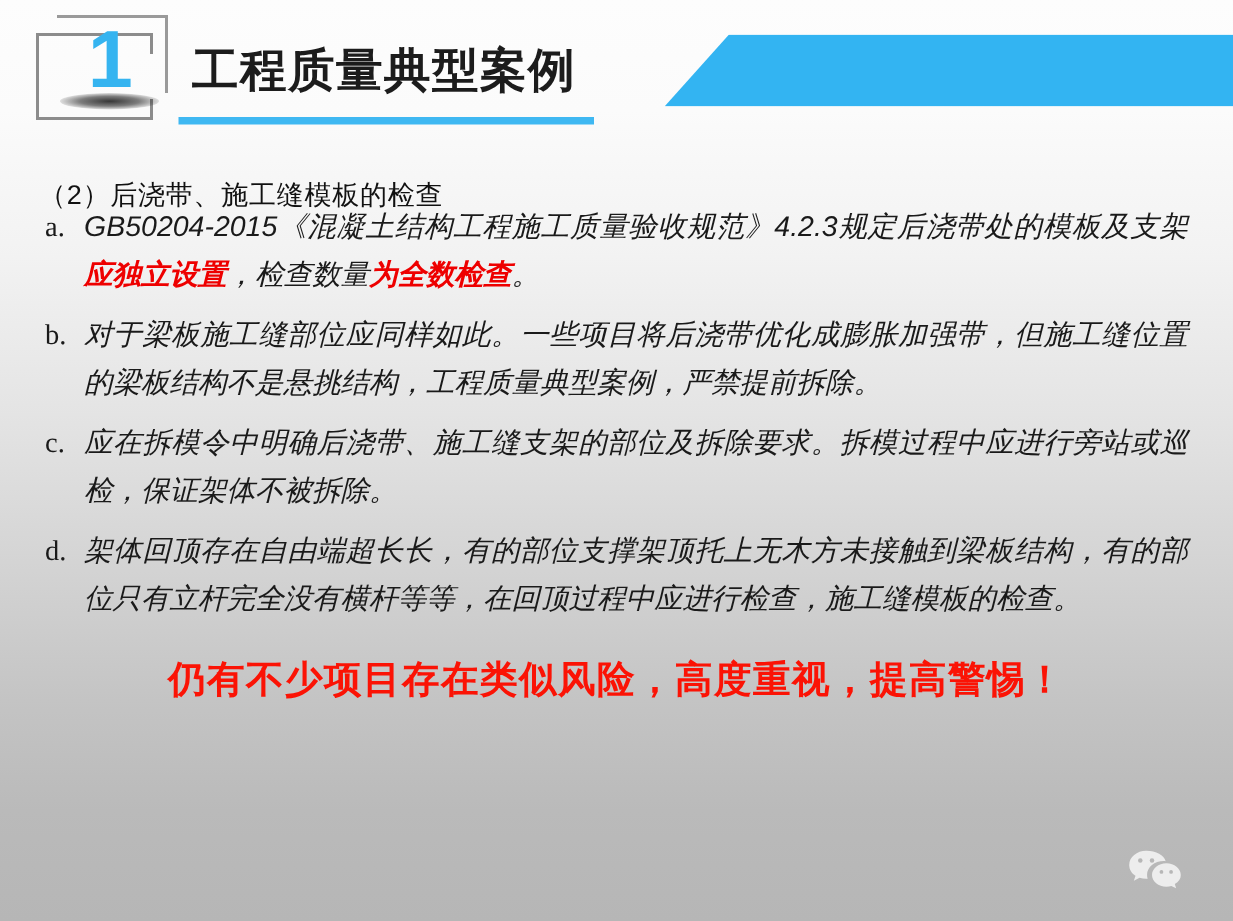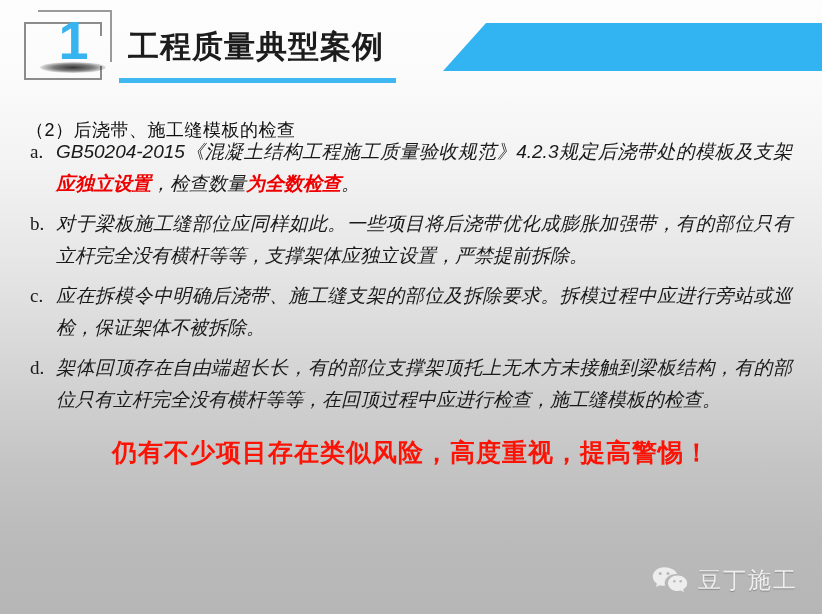--- a/index.html
+++ b/index.html
@@ -271,21 +271,21 @@
 
     <div class="section-heading">（2）后浇带、施工缝模板的检查</div>
 
     <div class="list" id="bullet-list">
         <div class="list-item">
           <div class="item-marker">a.</div>
           <div class="item-text"><span>GB50204-2015《混凝土结构工程施工质量验收规范》4.2.3规定后浇带处的模板及支架</span><span class="em-red">应独立设置</span><span>，检查数量</span><span class="em-red">为全数检查</span><span>。</span></div>
         </div>
         <div class="list-item">
           <div class="item-marker">b.</div>
-          <div class="item-text"><span>对于梁板施工缝部位应同样如此。一些项目将后浇带优化成膨胀加强带，有的部位只有立杆完全没有横杆等等，支撑架体应独立设置，严禁提前拆除。</span></div>
+          <div class="item-text"><span>对于梁板施工缝部位应同样如此。一些项目将后浇带优化成膨胀加强带，但施工缝位置的梁板结构不是悬挑结构，工程质量典型案例，严禁提前拆除。</span></div>
         </div>
         <div class="list-item">
           <div class="item-marker">c.</div>
           <div class="item-text"><span>应在拆模令中明确后浇带、施工缝支架的部位及拆除要求。拆模过程中应进行旁站或巡检，保证架体不被拆除。</span></div>
         </div>
         <div class="list-item">
           <div class="item-marker">d.</div>
           <div class="item-text"><span>架体回顶存在自由端超长长，有的部位支撑架顶托上无木方未接触到梁板结构，有的部位只有立杆完全没有横杆等等，在回顶过程中应进行检查，施工缝模板的检查。</span></div>
         </div>
       </div>
@@ -299,16 +299,15 @@
         <g fill="#f2f2f2">
           <path d="M12.2 1.2C5.9 1.2 0.8 5.4 0.8 10.6c0 2.9 1.6 5.5 4.2 7.2l-1.1 3.3 3.8-1.9c1.4 0.4 2.9 0.6 4.5 0.6 0.3 0 0.6 0 0.9 0 -0.3-0.8-0.4-1.7-0.4-2.6 0-5.1 5-9.2 11.2-9.2 0.4 0 0.8 0 1.2 0.1C24.1 4.3 18.7 1.2 12.2 1.2z"></path>
           <circle cx="8.2" cy="7.6" r="1.5" fill="#b7b7b7"></circle>
           <circle cx="16.0" cy="7.6" r="1.5" fill="#b7b7b7"></circle>
           <path d="M35.2 17.3c0-4.3-4.3-7.8-9.6-7.8 -5.3 0-9.6 3.5-9.6 7.8 0 4.3 4.3 7.8 9.6 7.8 1.2 0 2.3-0.2 3.3-0.5l3.2 1.6 -0.9-2.8C33.8 21.9 35.2 19.7 35.2 17.3z"></path>
           <circle cx="22.3" cy="15.3" r="1.25" fill="#b7b7b7"></circle>
           <circle cx="28.7" cy="15.3" r="1.25" fill="#b7b7b7"></circle>
         </g>
       </svg>
     </span>
-    <span class="wm-text">豆丁施工</span>
   </div>
 
 </div>
 
 </body></html>

